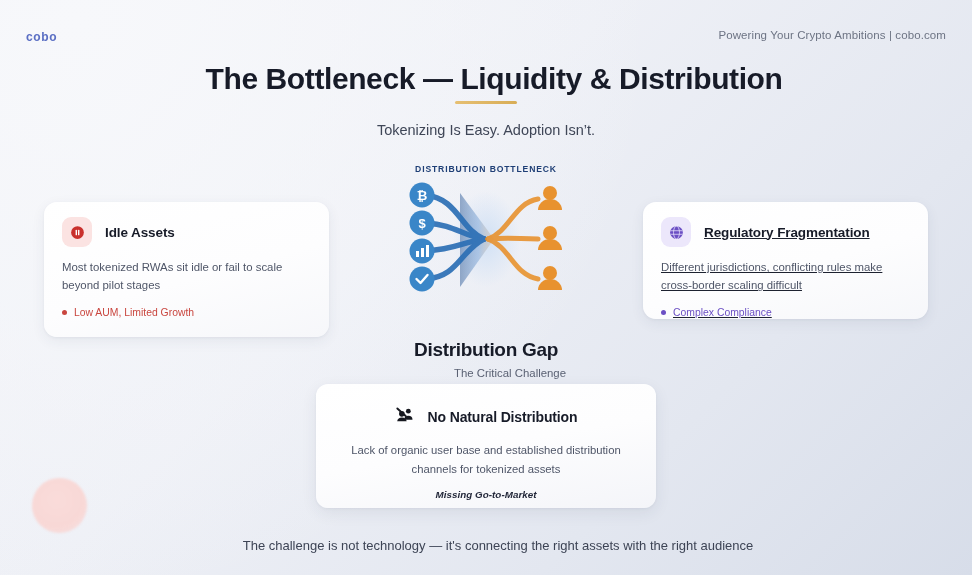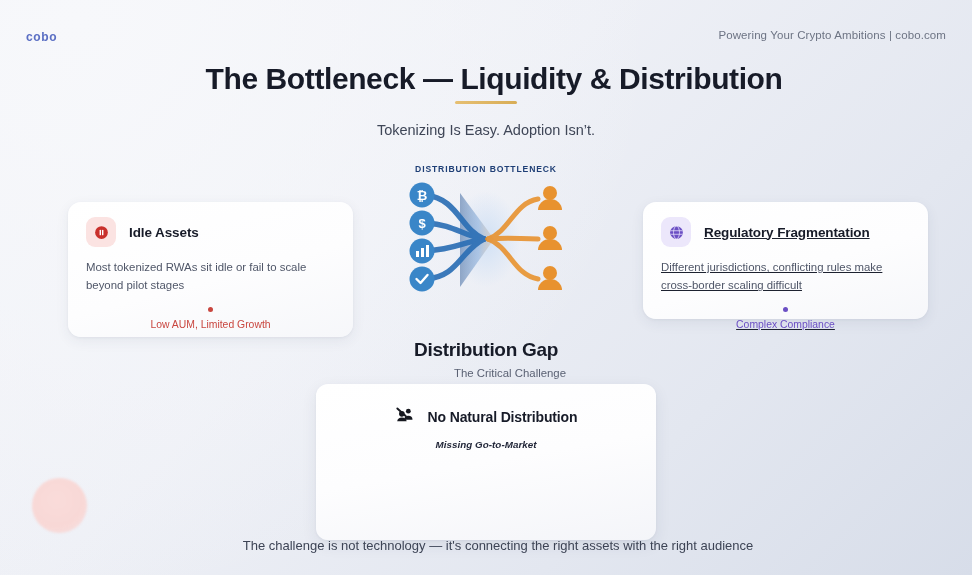--- a/index.html
+++ b/index.html
@@ -60,57 +60,57 @@
   }
   .illo svg { display:block; margin:3px auto 0; }
 
   
   .card {
     position:absolute;
     background:linear-gradient(165deg,#ffffff 0%,#fdfdfe 55%,#f6f7fa 100%);
     border-radius:13px;
     box-shadow:0 4px 14px rgba(40,50,80,.07), 0 1px 3px rgba(40,50,80,.05);
   }
-  .card-left  { left:44px;  top:202px; width:285px; height:135px;margin-left:24px; }
+  .card-left  { left:44px;  top:202px; width:285px; height:135px; }
   .card-right { left:643px; top:202px; width:285px; height:117px;text-decoration:underline; }
 
   .card-head { display:flex; align-items:center; gap:13px; padding:15px 18px 0 18px; }
   .ic {
     width:30px; height:30px; border-radius:9px;
     display:flex; align-items:center; justify-content:center; flex:0 0 auto;
   }
   .ic-red    { background:#fbe3e2; }
   .ic-purple { background:#ece7fb; }
   .card-title { font-size:13.5px; font-weight:700; color:#171b28; letter-spacing:-.1px; }
   .card-desc {
     padding:11px 18px 0 18px;
     font-size:11.4px; line-height:1.62; color:#4f5668;
   }
-  .tag { display:flex; align-items:center; gap:7px; padding:12px 18px 0 18px;flex-direction:column; }
+  .tag { display:flex; align-items:center; gap:7px; padding:12px 18px 0 18px; }
   .dot { width:5px; height:5px; border-radius:50%; flex:0 0 auto; }
   .tag-text { font-size:10.4px; font-weight:500; }
   .tag-red    { color:#c9463f; }
   .tag-purple { color:#6b4fc4; }
   .dot-red    { background:#c9463f; }
   .dot-purple { background:#6b4fc4; }
 
   
   .gap-title {
     position:absolute; left:0; right:0; top:339px;
     text-align:center; font-size:19px; font-weight:700; color:#171b28;
     letter-spacing:-.3px;
   }
   .gap-sub {
     position:absolute; left:0; right:0; top:367px;
     text-align:center; font-size:11.4px; color:#5a6173;padding-left:48px;
   }
 
   .card-center {
     position:absolute; left:50%; transform:translateX(-50%);
-    top:384px; width:340px; height:156px;
+    top:384px; width:340px; height:124px;
     background:linear-gradient(170deg,#ffffff 0%,#fdfdfe 50%,#f4f5f9 100%);
     border-radius:12px;
     box-shadow:0 5px 16px rgba(40,50,80,.08), 0 1px 3px rgba(40,50,80,.05);
   }
   .cc-head { display:flex; align-items:center; justify-content:center; gap:12px; padding:21px 0 0 0; }
   .cc-title { font-size:14px; font-weight:700; color:#171b28; letter-spacing:-.15px; }
   .cc-desc {
     padding:12px 30px 0 30px; text-align:center;
     font-size:11.3px; line-height:1.66; color:#4f5668;
   }
@@ -250,16 +250,17 @@
         <circle cx="15.4" cy="7.4" r="2.9"></circle>
         <path d="M10.4 17.6 a5 4.6 0 0 1 10 0 Z"></path>
         <circle cx="7.6" cy="10.6" r="3.4"></circle>
         <path d="M2 19.4 a5.8 5.4 0 0 1 11.4 0 Z"></path>
         <path d="M2.2 4.1 L12.2 13.1" stroke="#16181f" stroke-width="2.3" stroke-linecap="round" fill="none"></path>
         <path d="M2.2 4.1 L12.2 13.1" stroke="#ffffff" stroke-width="0.7" stroke-linecap="round" fill="none" opacity="0"></path>
       </svg>
     </span>
     <span class="cc-title">No Natural Distribution</span>
   </div>
+  <div class="cc-desc">Lack of organic user base and established distribution channels for tokenized assets</div>
   <div class="cc-foot">Missing Go-to-Market</div>
 </div>
 
 <div class="footer">The challenge is not technology — it's connecting the right assets with the right audience</div>
 
 </body></html>

